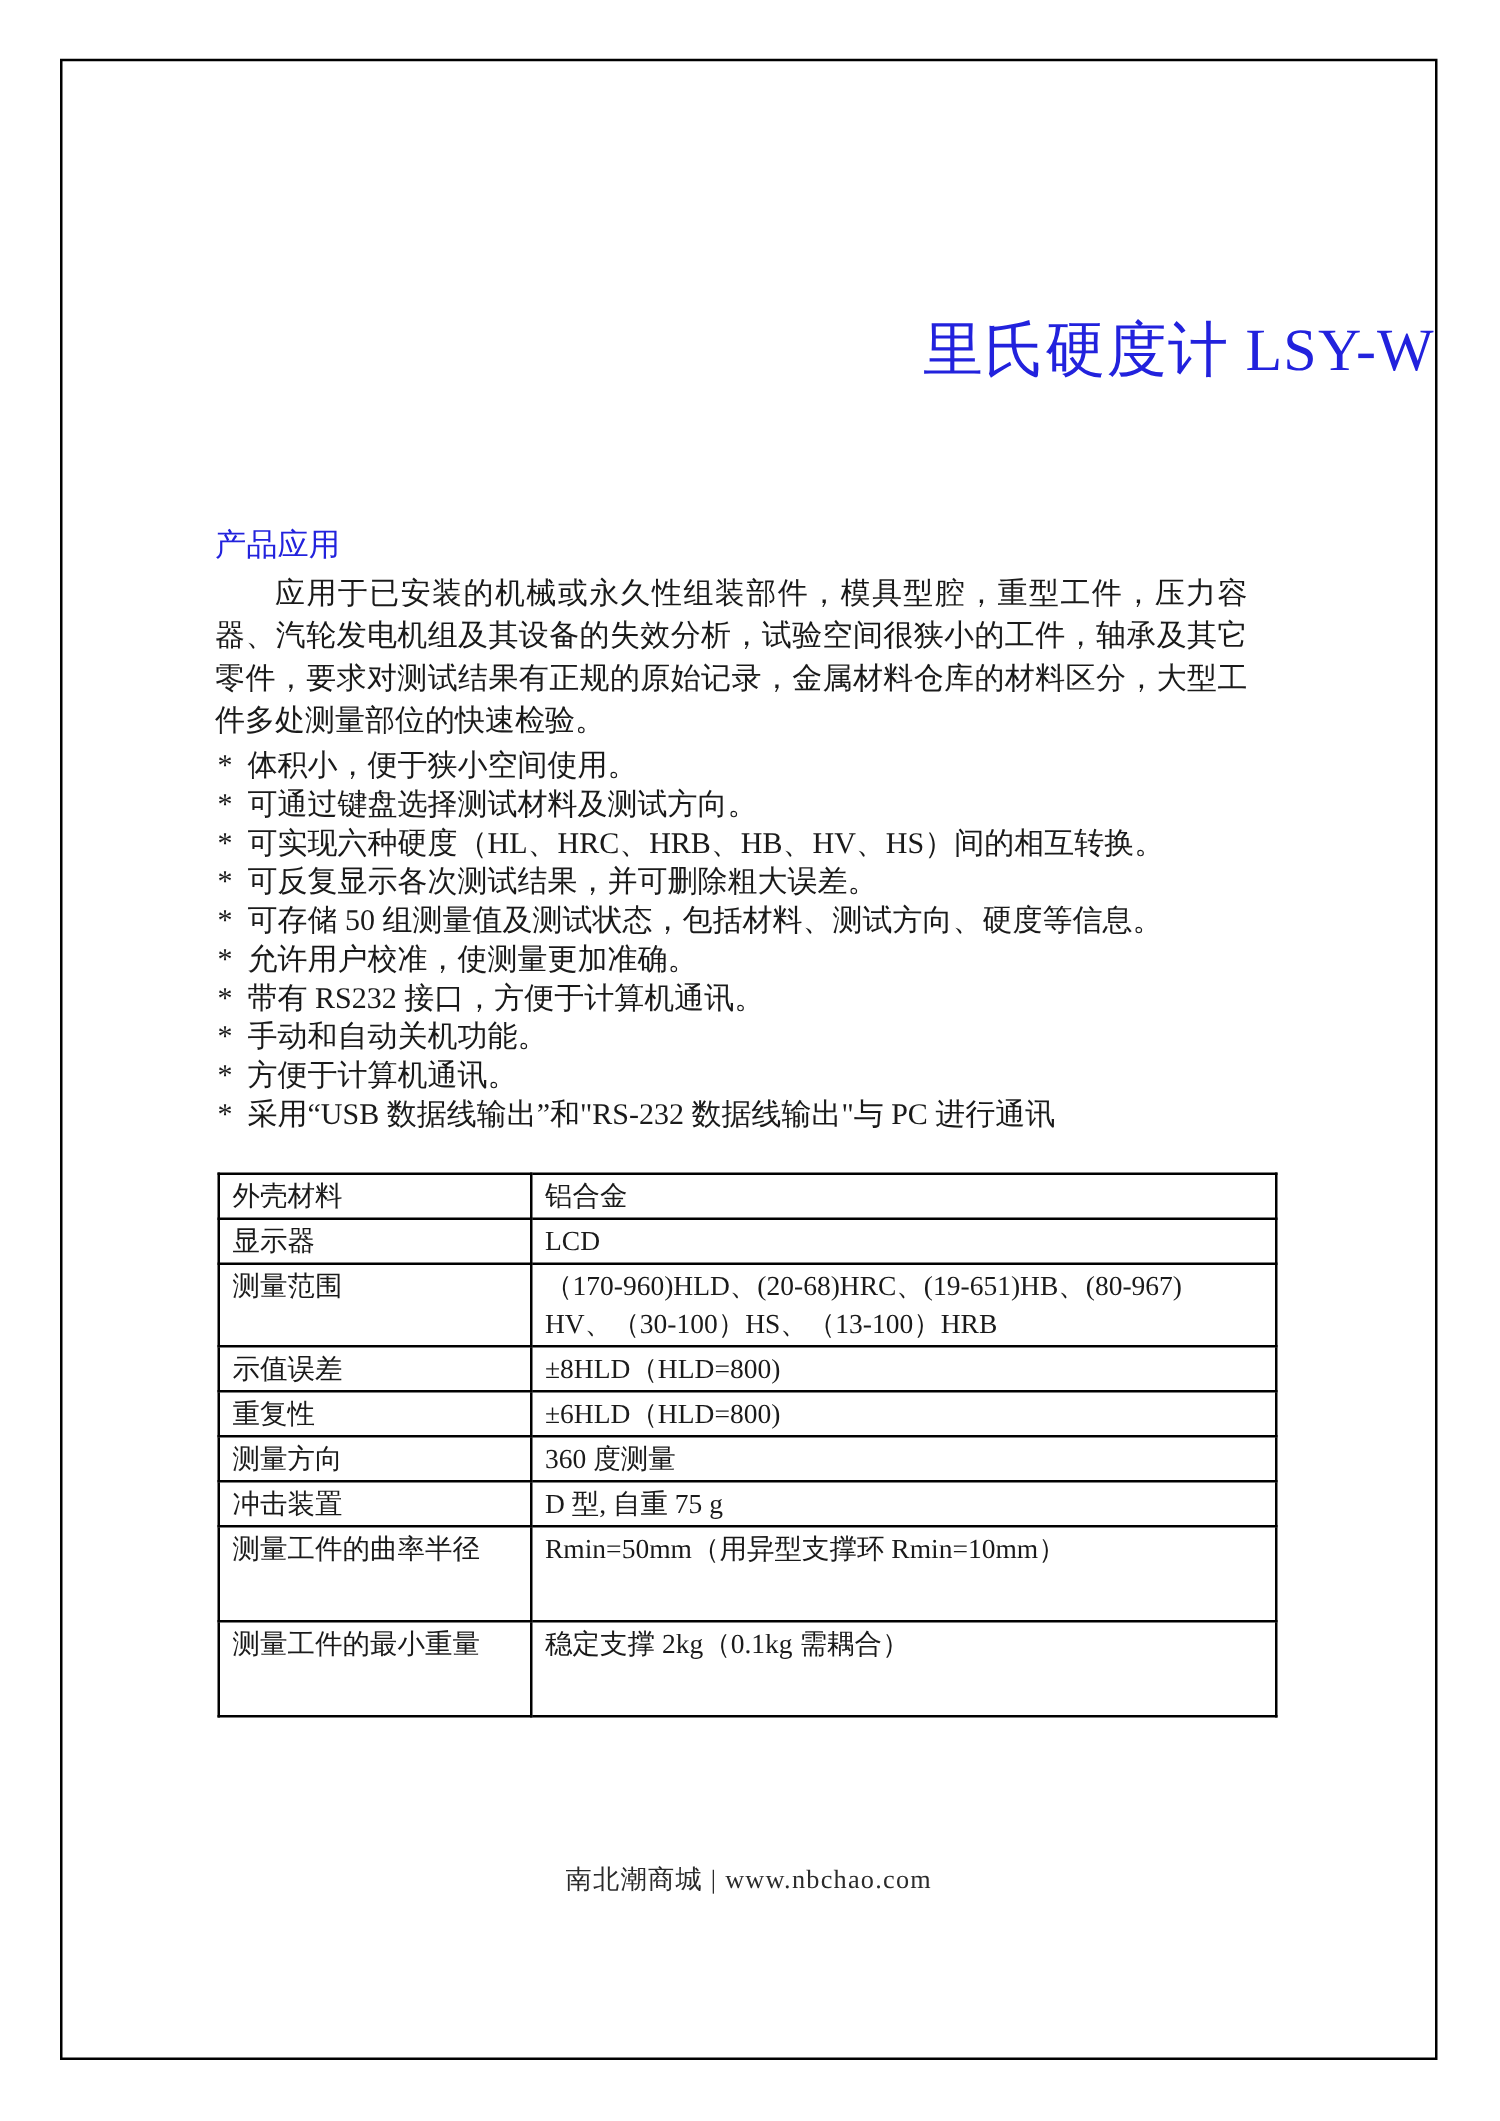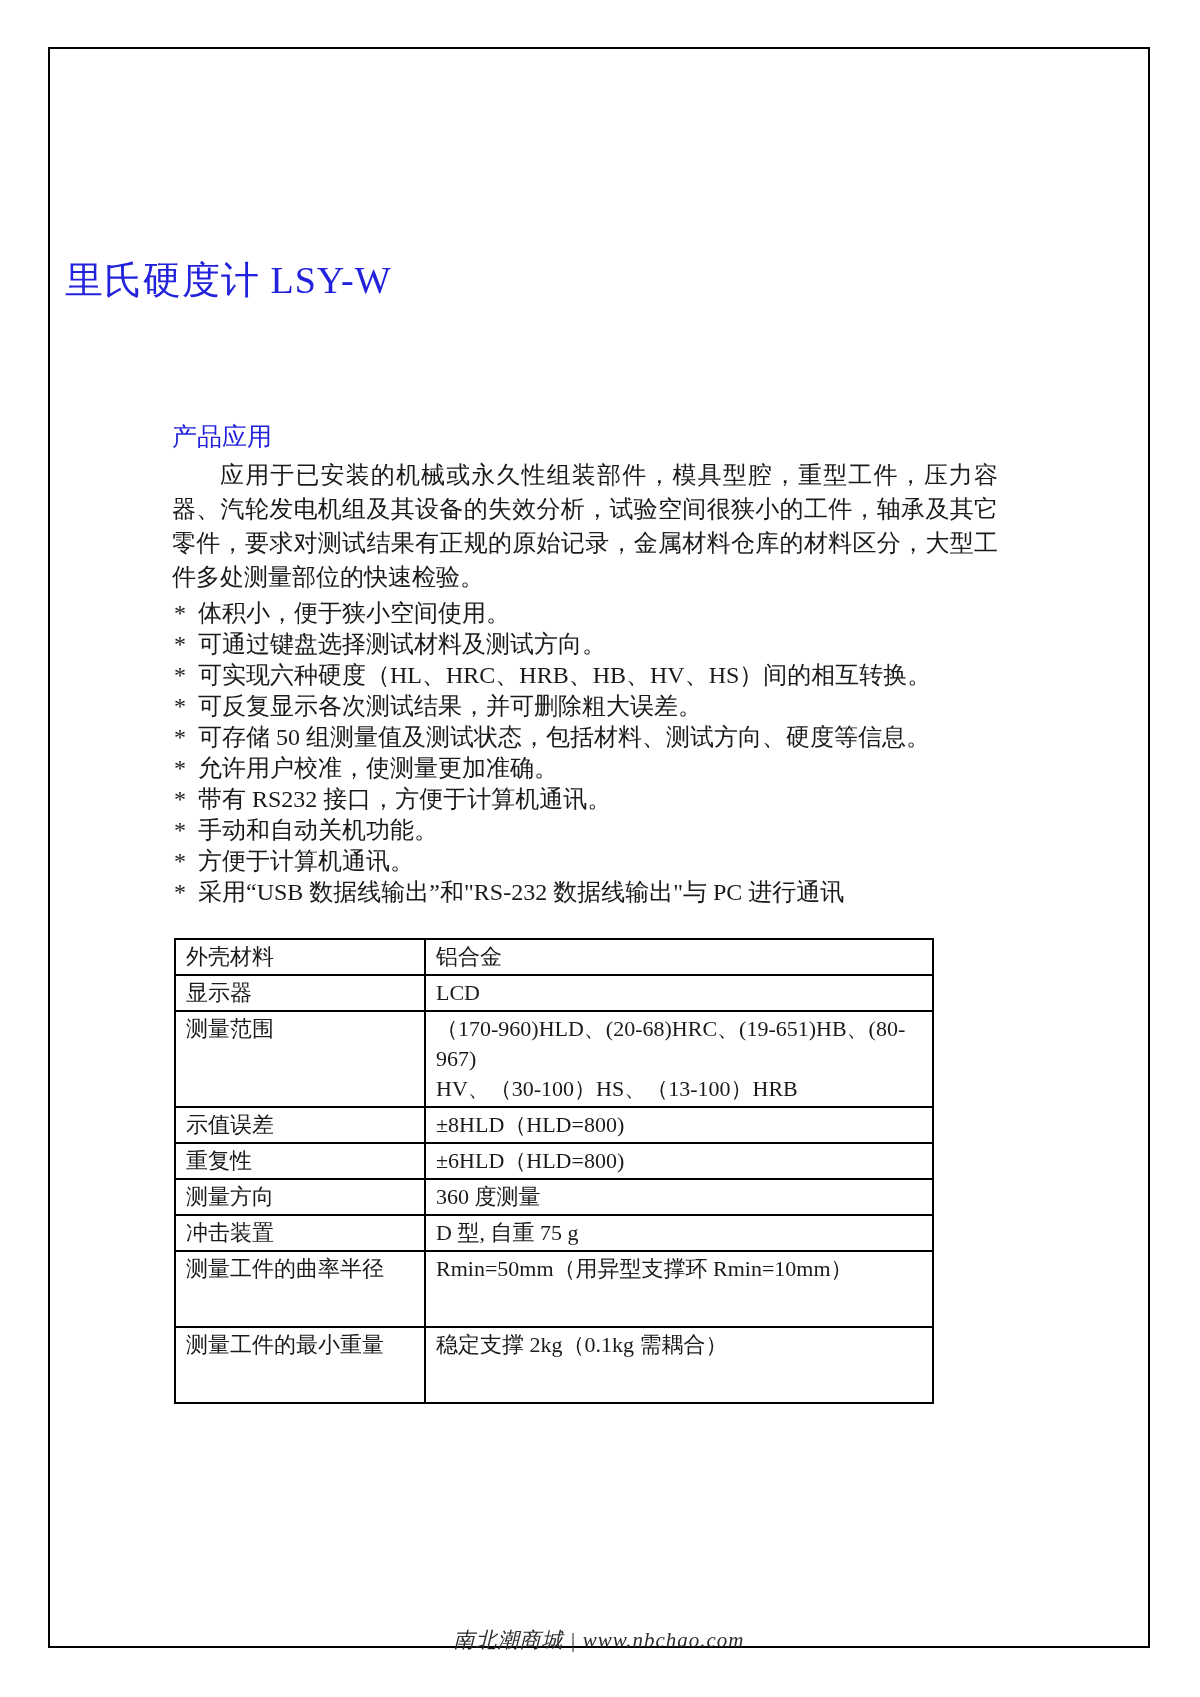--- a/index.html
+++ b/index.html
@@ -6,53 +6,53 @@
   .page {
     position:relative; width:1200px; height:1697px; background:#ffffff;
     font-family:"Liberation Serif","DejaVu Serif",serif; color:#1a1a1a;
     overflow:hidden;
   }
   .frame {
     position:absolute; left:48px; top:47px; width:1102px; height:1601px;
     border:2px solid #000; box-sizing:border-box;
   }
   .title {
-    margin:205px 0 0 15px; text-align:left; font-weight:normal;
-    font-size:38px; line-height:53px; color:#2222dd; letter-spacing:1px;
+    margin:205px 0 0 0; text-align:right; font-weight:normal;
+    font-size:48px; line-height:53px; color:#2222dd; letter-spacing:1px;
   }
   .content { margin:0 150px 0 122px; }
   .sec {
     color:#2222dd; font-size:25px; line-height:35px; font-weight:normal;
     margin:112px 0 4px 0;
   }
   .sec2 { margin-top:16px; }
   .para {
     margin:4px 0 0 0; font-size:24px; line-height:34px;
     text-align:justify; text-indent:2em;
   }
   .features {
     list-style:none; margin:4px 0 0 0; padding:0;
     font-size:24px; line-height:31px;
   }
   .features li { white-space:nowrap; }
   .star { display:inline-block; margin:0 12px 0 2px; }
   .spec {
     border-collapse:collapse; table-layout:fixed;
-    width:760px; margin:30px 0 0 2px;
+    width:848px; margin:30px 0 0 2px;
     font-size:22px; line-height:30px;
   }
   .spec td {
     border:2px solid #000; padding:2px 10px; vertical-align:top;
   }
   .spec td.val { white-space:pre-wrap; }
   .spec tr.tall td { height:70px; }
   .col-label { width:250px; }
   .footer {
-    position:absolute; left:0; right:0; top:1577px; text-align:center;
-    font-size:21px; color:#2b2b2b; letter-spacing:1px;font-style:italic;
+    position:absolute; left:0; right:0; top:1440px; text-align:center;
+    font-size:21px; color:#2b2b2b; letter-spacing:1px;
   }
 </style>
 </head>
 <body>
 
 <div class="page">
   <div class="frame">
 
     <h1 class="title">里氏硬度计 LSY-W</h1>
 

